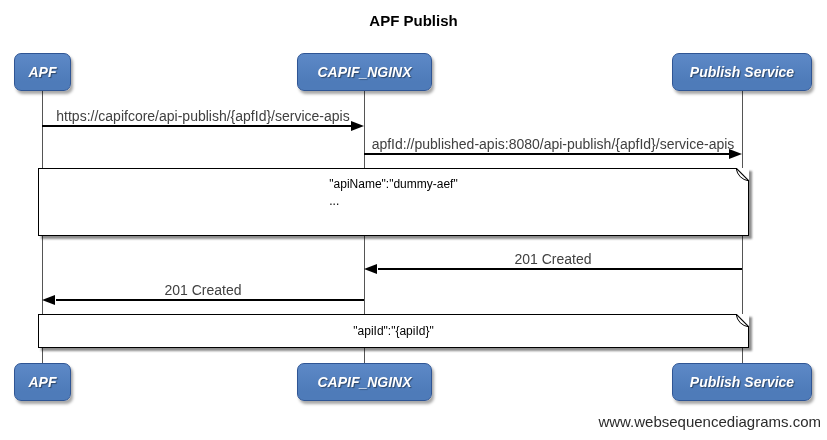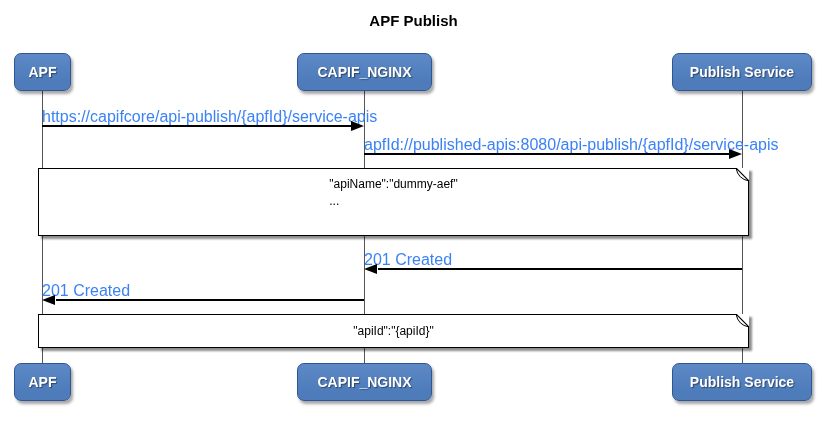--- a/index.html
+++ b/index.html
@@ -16,23 +16,24 @@
     background:var(--lifeline,#555);
   }
   .actor {
     position:absolute; height:38px; box-sizing:border-box;
     display:flex; align-items:center; justify-content:center;
     border:1px solid var(--actor-border,#2f5594); border-radius:7px;
     background:linear-gradient(180deg, var(--actor-fill-light,#5c88c6) 0%, var(--actor-fill,#4e7bb9) 75%);
     color:var(--actor-text,#fff); font-size:14px; font-weight:bold;
     text-shadow:1px 1px 1px rgba(0,0,0,0.45);
     box-shadow:2px 3px 3px rgba(0,0,0,0.35);
+    font-style:italic;
   }
   .msg-label {
-    position:absolute; font-size:16px; color:#3b82f6;
+    position:absolute; text-align:center; font-size:14px; color:#404040;
     height:15px; line-height:15px; white-space:nowrap;
   }
   .msg-line { position:absolute; height:2px; background:var(--line,#000); }
   .arr-r {
     position:absolute; width:0; height:0;
     border-top:5px solid transparent; border-bottom:5px solid transparent;
     border-left:13px solid var(--line,#000);
   }
   .arr-l {
     position:absolute; width:0; height:0;
@@ -120,14 +121,15 @@
   <div class="actor" style="left:14px;top:363px;width:57px">
       <span>APF</span>
     </div>
   <div class="actor" style="left:297px;top:363px;width:135px">
       <span>CAPIF_NGINX</span>
     </div>
   <div class="actor" style="left:672px;top:363px;width:140px">
       <span>Publish Service</span>
     </div>
 
+  <div class="watermark">www.websequencediagrams.com</div>
 
 </div>
 
 </body></html>

